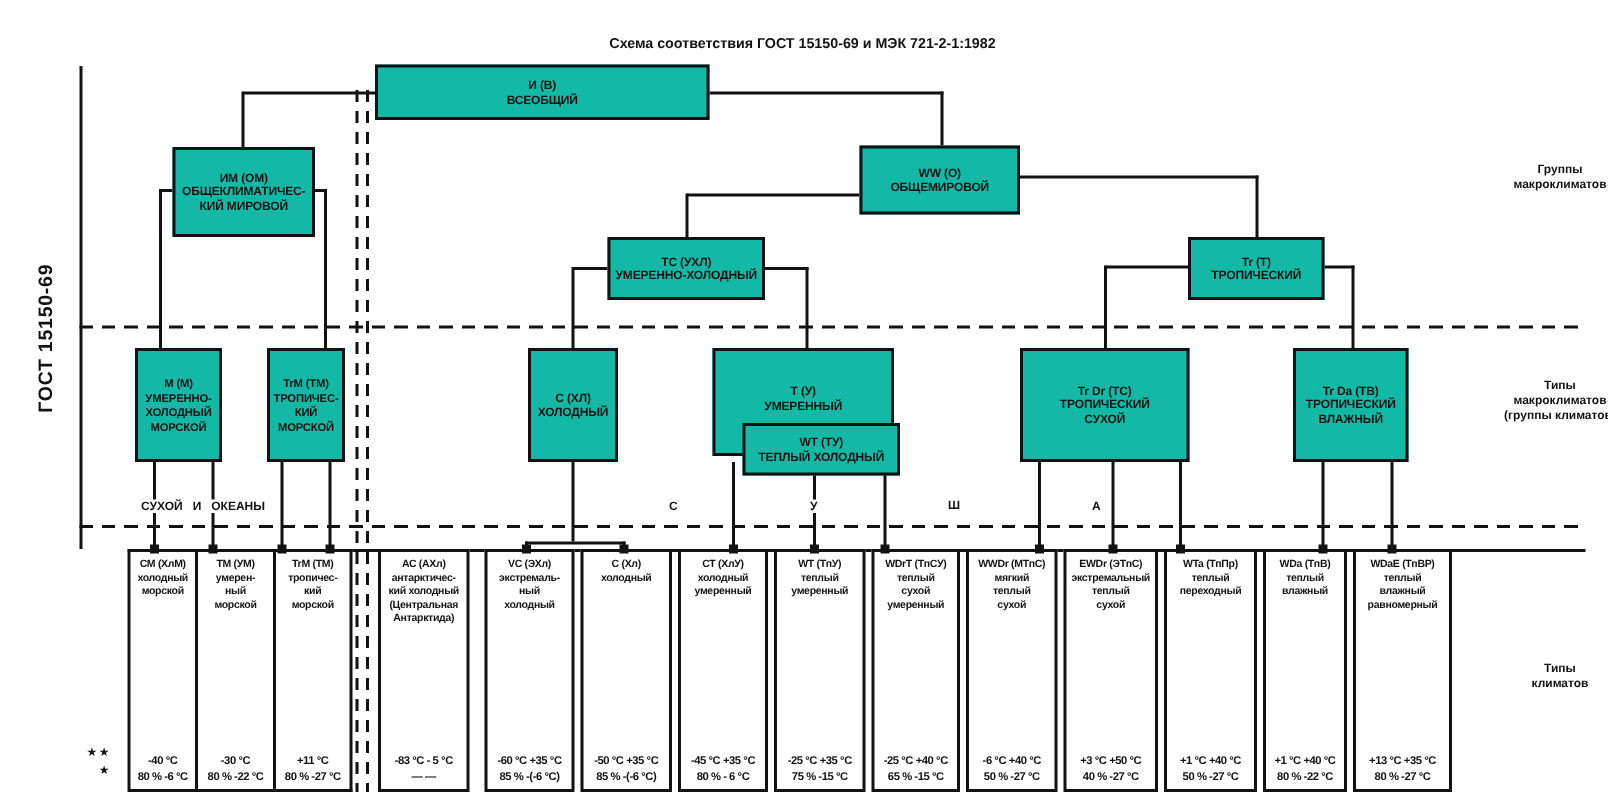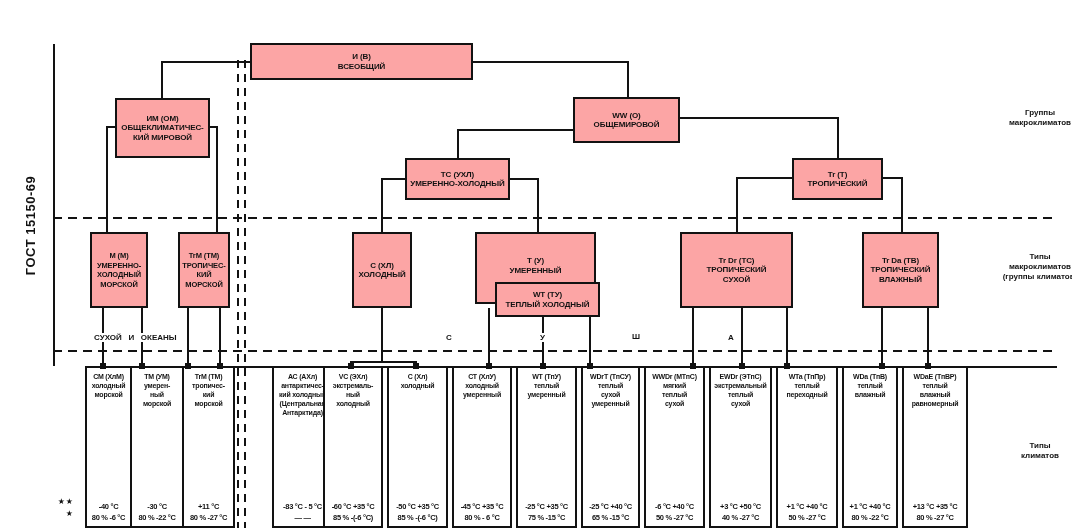--- a/index.html
+++ b/index.html
@@ -9,38 +9,39 @@
   .hl{height:2px}
   .vl{width:2px}
   .dhl{position:absolute;height:2px;z-index:1;
        background:repeating-linear-gradient(90deg,#121212 0 9px,transparent 9px 15px)}
   .dvl{position:absolute;width:2px;z-index:1;
        background:repeating-linear-gradient(180deg,#121212 0 8px,transparent 8px 14px)}
   .dot{position:absolute;width:6px;height:6px;background:#121212;z-index:3}
   .title{position:absolute;left:235px;top:24px;width:600px;text-align:center;font-size:9.5px;z-index:4}
   .gost{position:absolute;left:-50px;top:218px;width:160px;text-align:center;font-size:13px;
         transform:rotate(-90deg);z-index:4;letter-spacing:0.5px}
-  .tbox{position:absolute;border:2px solid #121212;background:#fca5a5;display:flex;flex-direction:column;
+  .tbox{position:absolute;border:2px solid #121212;background:#14b8a6;display:flex;flex-direction:column;
         align-items:center;justify-content:center;text-align:center;font-size:8px;line-height:9.5px;
         letter-spacing:-0.1px;z-index:2}
   .tbox.topalign{justify-content:flex-start;padding-top:22px;box-sizing:border-box}
   .rlabel{position:absolute;left:988px;width:104px;text-align:center;font-size:8px;line-height:10px;z-index:4}
   .zone{position:absolute;font-size:8px;background:#fff;padding:0 2px;z-index:5;white-space:pre}
   .col{position:absolute;top:366px;height:158px;border:2px solid #121212;background:#fff;
        text-align:center;box-sizing:content-box;z-index:2}
   .col.noleft{border-left:none}
   .col-name{padding-top:4px;font-size:7px;line-height:9px;letter-spacing:-0.2px}
   .col-temps{position:absolute;bottom:3px;left:0;right:0;font-size:7.5px;line-height:11px;letter-spacing:-0.3px;white-space:nowrap}
   .star{position:absolute;left:44px;width:30px;text-align:right;font-size:8px;z-index:4;letter-spacing:1px}
 </style>
 </head>
 <body>
 
 <div class="scene">
 
+  <div class="title">Схема соответствия ГОСТ 15150-69 и МЭК 721-2-1:1982</div>
   <div class="gost">ГОСТ 15150-69</div>
 
   <div class="rlabel" style="top:108px">
     <div>Группы</div>
     <div>макроклиматов</div>
   </div>
   <div class="rlabel" style="top:252px">
     <div>Типы</div>
     <div>макроклиматов</div>
     <div>(группы климатов)</div>
@@ -144,21 +145,21 @@
           <div>TrM (ТМ)</div>
           <div>тропичес-</div>
           <div>кий</div>
           <div>морской</div>
         </div>
         <div class="col-temps">
           <div>+11 °C</div>
           <div>80 % -27 °C</div>
         </div>
       </div>
-      <div class="col" style="left: 252px; width: 57px; margin-left: 20px;">
+      <div class="col" style="left: 252px; width: 57px;">
         <div class="col-name">
           <div>АС (АХл)</div>
           <div>антарктичес-</div>
           <div>кий холодный</div>
           <div>(Центральная</div>
           <div>Антарктида)</div>
         </div>
         <div class="col-temps">
           <div>-83 °C - 5 °C</div>
           <div>—    —</div>

